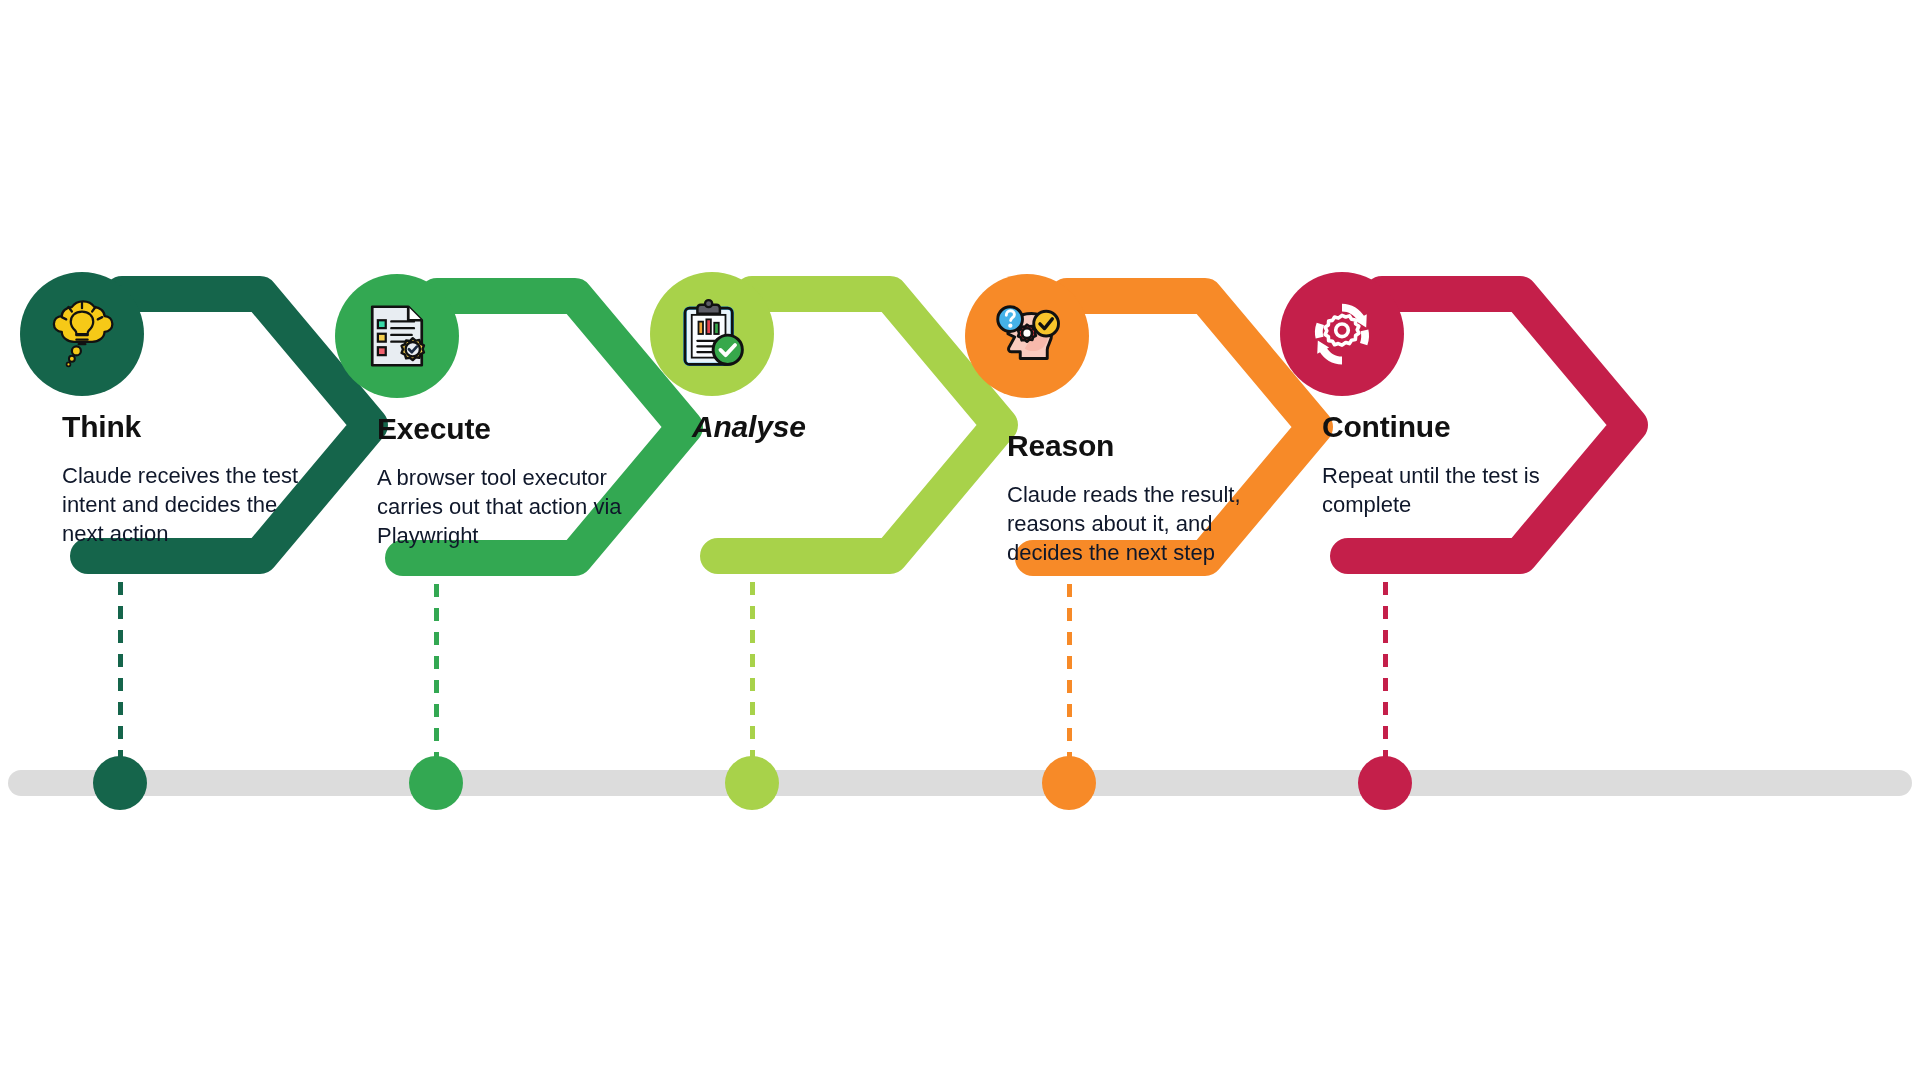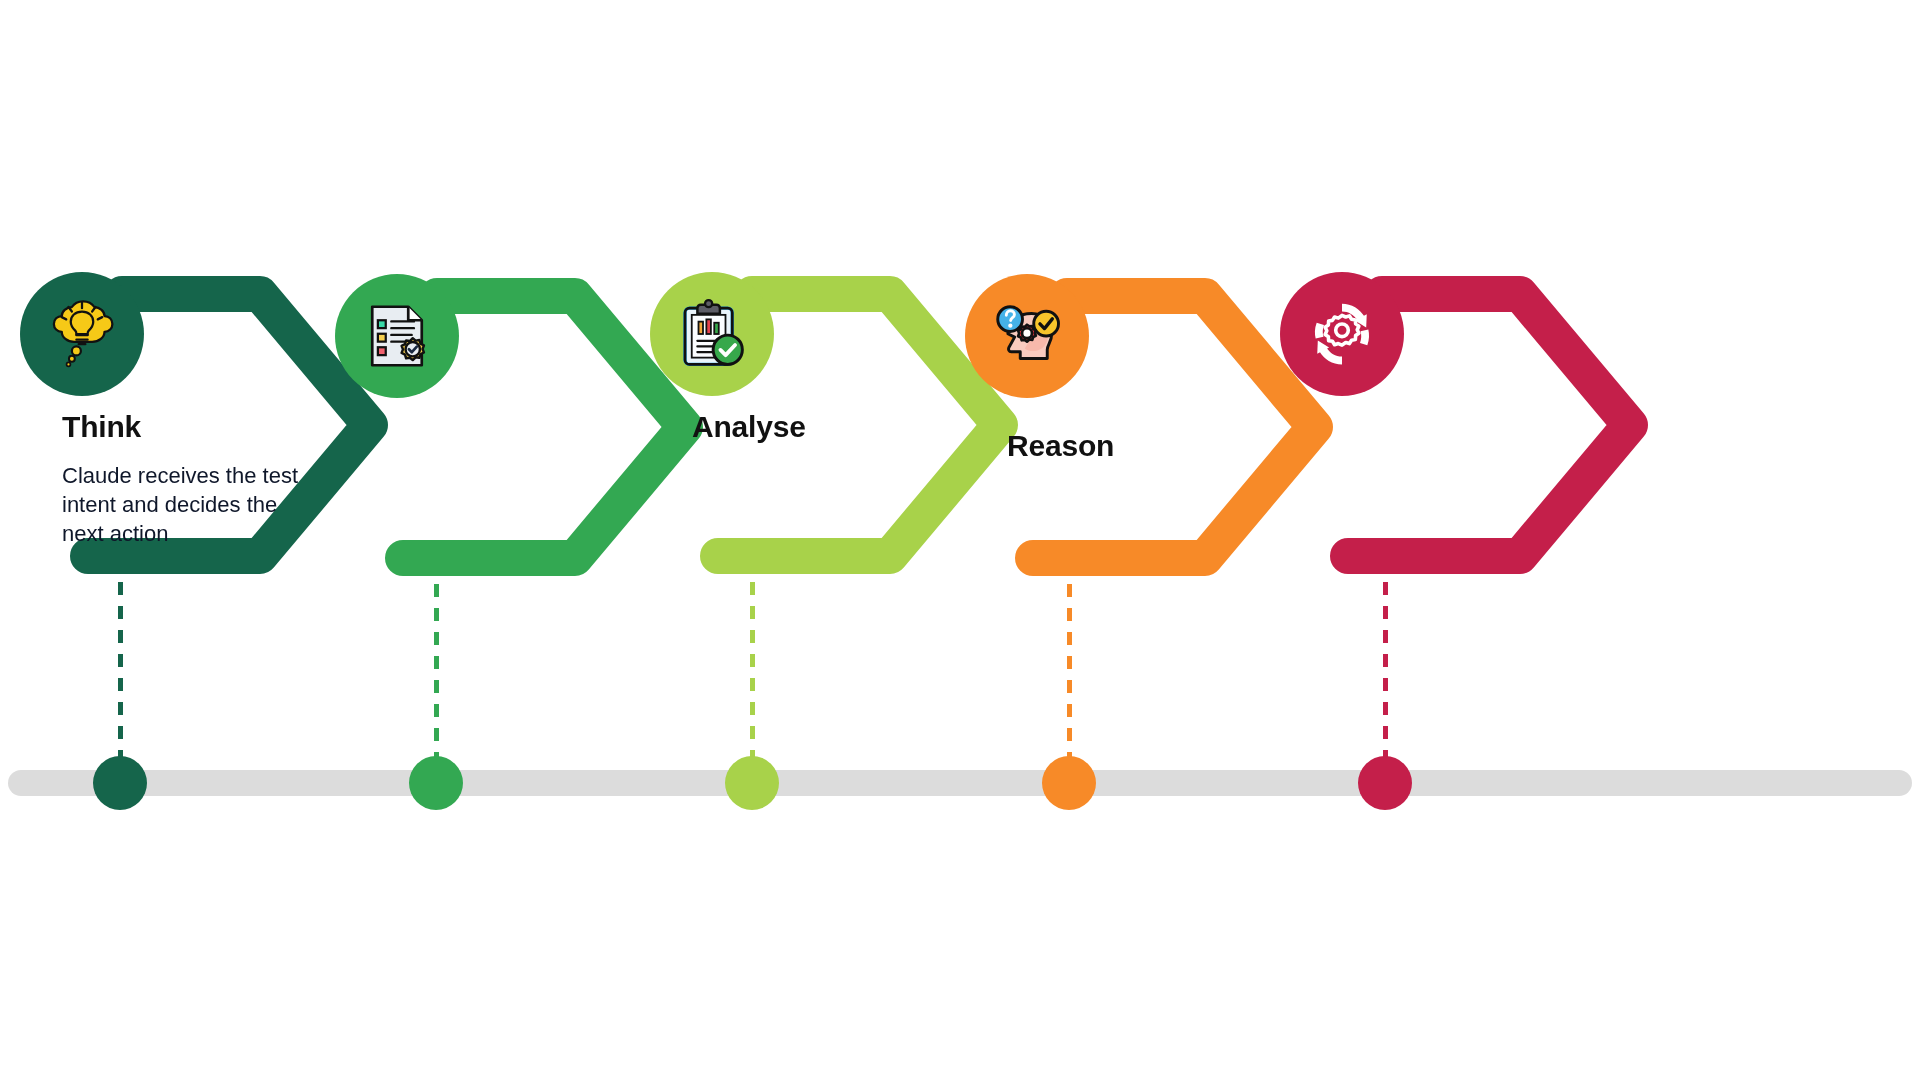--- a/index.html
+++ b/index.html
@@ -96,22 +96,26 @@
         <g stroke="#111" stroke-width="2.2" stroke-linecap="round">
           <path d="M27 19h20M27 25h20M27 31h18M27 37h14"></path>
         </g>
         <g transform="translate(36,34)">
           <path d="M10 0l2.6 2.1 3.3-.5 1 3.2 3 1.6-1.2 3.1 1.2 3.1-3 1.6-1 3.2-3.3-.5L10 19.4l-2.6-2.1-3.3.5-1-3.2-3-1.6L1.3 9.9.1 6.8l3-1.6 1-3.2 3.3.5z" fill="#f6cf4e" stroke="#111" stroke-width="2.2" stroke-linejoin="round"></path>
           <circle cx="10" cy="9.7" r="6.4" fill="#e8edf2" stroke="#111" stroke-width="2.2"></circle>
           <path d="M6.6 9.8l2.6 2.6 4.4-5" fill="none" stroke="#1b2a41" stroke-width="2.4" stroke-linecap="round" stroke-linejoin="round"></path>
         </g>
       </svg>
         </div>
-      </div>
-      <div class="step" style="left: 640px;">
+        <div class="step-text" style="top: 412px;">
+          <p class="step-title">Execute</p>
+     <p class="step-desc">A browser tool executor carries out that action via Playwright</p>
+        </div>
+      </div>
+      <div class="step" style="left: 640px; font-style: italic;">
         <div class="chevron" style="top: 250px;"><svg viewBox="0 0 400 420" preserveAspectRatio="none">
     <path d="M 112 44
              L 250 44
              L 360 175
              L 250 306
              L 78 306" fill="none" stroke="#a8d24a" stroke-width="36" stroke-linecap="round" stroke-linejoin="round"></path>
   </svg></div>
         <div class="icon-circle" style="background: rgb(168, 210, 74); top: 272px;">
           <svg viewBox="0 0 64 64">
         <rect x="8" y="9" width="42" height="50" rx="4" fill="#eaf4fb" stroke="#1b9fe0" stroke-width="3"></rect>
@@ -151,20 +155,21 @@
         <circle cx="49" cy="21" r="11" fill="#f8c52b" stroke="#111" stroke-width="2.6"></circle>
         <path d="M43.5 21.2l4 4.2 7-8.6" fill="none" stroke="#111" stroke-width="3" stroke-linecap="round" stroke-linejoin="round"></path>
         <g transform="translate(20,22)">
           <path d="M12 0l2.1 1.5 2.6-.3.8 2.5 2.4 1.1-.9 2.5.9 2.5-2.4 1.1-.8 2.5-2.6-.3L12 15l-2.1-1.5-2.6.3-.8-2.5L4.1 10.2 5 7.7 4.1 5.2 6.5 4.1l.8-2.5 2.6.3z" fill="#e0343f" stroke="#111" stroke-width="2.4" stroke-linejoin="round"></path>
           <circle cx="12" cy="7.5" r="4.4" fill="#fff" stroke="#111" stroke-width="2.4"></circle>
         </g>
       </svg>
         </div>
         <div class="step-text" style="top: 429px;">
           <p class="step-title">Reason</p>
+     <p class="step-desc">Claude reads the result, reasons about it, and decides the next step</p>
         </div>
       </div>
       <div class="step" style="left: 1270px;">
         <div class="chevron" style="top: 250px;"><svg viewBox="0 0 400 420" preserveAspectRatio="none">
     <path d="M 112 44
              L 250 44
              L 360 175
              L 250 306
              L 78 306" fill="none" stroke="#c41f4a" stroke-width="36" stroke-linecap="round" stroke-linejoin="round"></path>
   </svg></div>
@@ -174,20 +179,24 @@
         <path d="M54 14.5L43.5 20l10 6.2z" fill="#fff"></path>
         <path d="M32 59c-8.5 0-16-4.6-20-11.5l6.2-3.6C21.2 49 26.2 52 32 52v7z" fill="#fff"></path>
         <path d="M10 49.5L20.5 44l-10-6.2z" fill="#fff"></path>
         <path d="M9.5 22A24 24 0 0 0 8.6 36l6.9-1.6A17 17 0 0 1 16 24z" fill="#fff"></path>
         <path d="M54.5 42a24 24 0 0 0 .9-14l-6.9 1.6A17 17 0 0 1 48 40z" fill="#fff"></path>
         <g transform="translate(32,32)">
           <path d="M0-16.5l3.3 1.4 3.3-1 1.9 3 3.4.6.2 3.5 2.9 2-1.5 3.2 1.5 3.2-2.9 2-.2 3.5-3.4.6-1.9 3-3.3-1L0 9.9l-3.3-1.4-3.3 1-1.9-3-3.4-.6-.2-3.5-2.9-2 1.5-3.2-1.5-3.2 2.9-2 .2-3.5 3.4-.6 1.9-3 3.3 1z" fill="none" stroke="#fff" stroke-width="3.2" stroke-linejoin="round"></path>
           <circle cx="0" cy="-3.3" r="5.6" fill="none" stroke="#fff" stroke-width="3.2"></circle>
         </g>
       </svg>
+        </div>
+        <div class="step-text" style="top: 410px;">
+          <p class="step-title">Continue</p>
+     <p class="step-desc">Repeat until the test is complete</p>
         </div>
       </div>
     </div>
 <div class="dash" style="left: 118px; top: 558px; height: 224px; background-image: repeating-linear-gradient(rgb(21, 101, 75) 0px, rgb(21, 101, 75) 13px, transparent 13px, transparent 24px);"></div>
     <div class="dot" style="left: 93px; top: 756px; background: rgb(21, 101, 75);"></div>
     <div class="dash" style="left: 434px; top: 560px; height: 222px; background-image: repeating-linear-gradient(rgb(51, 168, 82) 0px, rgb(51, 168, 82) 13px, transparent 13px, transparent 24px);"></div>
     <div class="dot" style="left: 409px; top: 756px; background: rgb(51, 168, 82);"></div>
     <div class="dash" style="left: 750px; top: 558px; height: 224px; background-image: repeating-linear-gradient(rgb(168, 210, 74) 0px, rgb(168, 210, 74) 13px, transparent 13px, transparent 24px);"></div>
     <div class="dot" style="left: 725px; top: 756px; background: rgb(168, 210, 74);"></div>
     <div class="dash" style="left: 1067px; top: 560px; height: 222px; background-image: repeating-linear-gradient(rgb(247, 138, 40) 0px, rgb(247, 138, 40) 13px, transparent 13px, transparent 24px);"></div>

